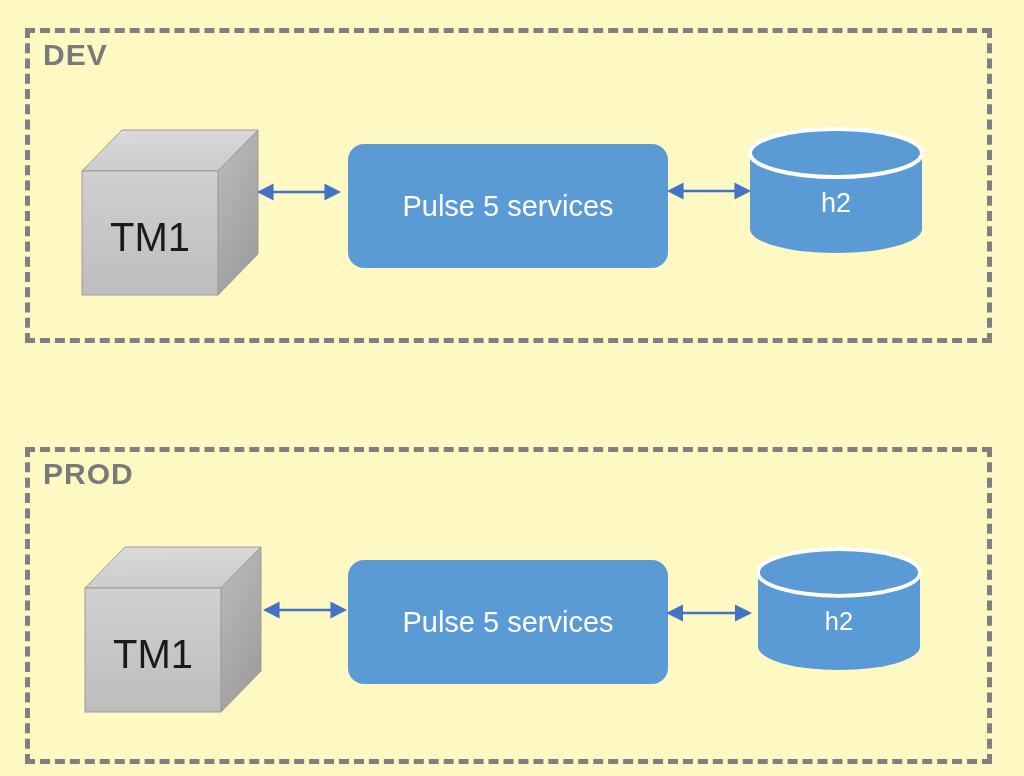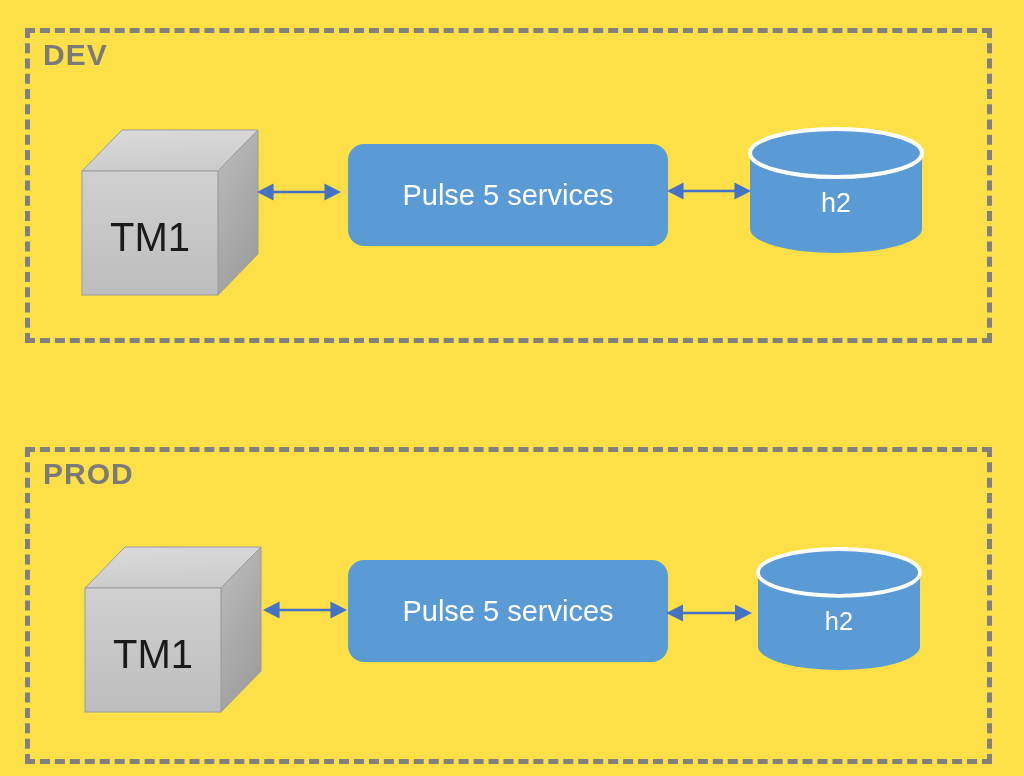--- a/index.html
+++ b/index.html
@@ -1,20 +1,20 @@
 <!DOCTYPE html>
 <html><head>
 <meta charset="utf-8">
 <style>
   html, body { margin: 0; padding: 0; background: #ffffff; }
   .canvas {
     position: relative;
     width: 1024px;
     height: 776px;
-    background: #fde047;
+    background: #fef9c3;
     font-family: "Liberation Sans", sans-serif;
     overflow: hidden;
   }
   .env {
     position: absolute;
     border: 5px dashed #808080;
     box-sizing: border-box;
     background: transparent;
   }
   .env-dev  { left: 25px; top: 28px;  width: 967px; height: 315px; }
@@ -43,21 +43,21 @@
 
   .arrow { position: absolute; }
   .arrow-dev-1  { left: 226px; top: 147px; width: 86px; height: 24px; }
   .arrow-dev-2  { left: 636px; top: 146px; width: 86px; height: 24px; }
   .arrow-prod-1 { left: 232px; top: 146px; width: 86px; height: 24px; }
   .arrow-prod-2 { left: 635px; top: 149px; width: 88px; height: 24px; }
 
   .service {
     position: absolute;
     width: 320px;
-    height: 102px;
+    height: 124px;
     background: #5b9bd5;
     border-radius: 16px;
     display: flex;
     align-items: center;
     justify-content: center;
     color: #ffffff;
     font-size: 29px;
     white-space: nowrap;
   }
   .service-dev  { left: 318px; top: 111px; }

